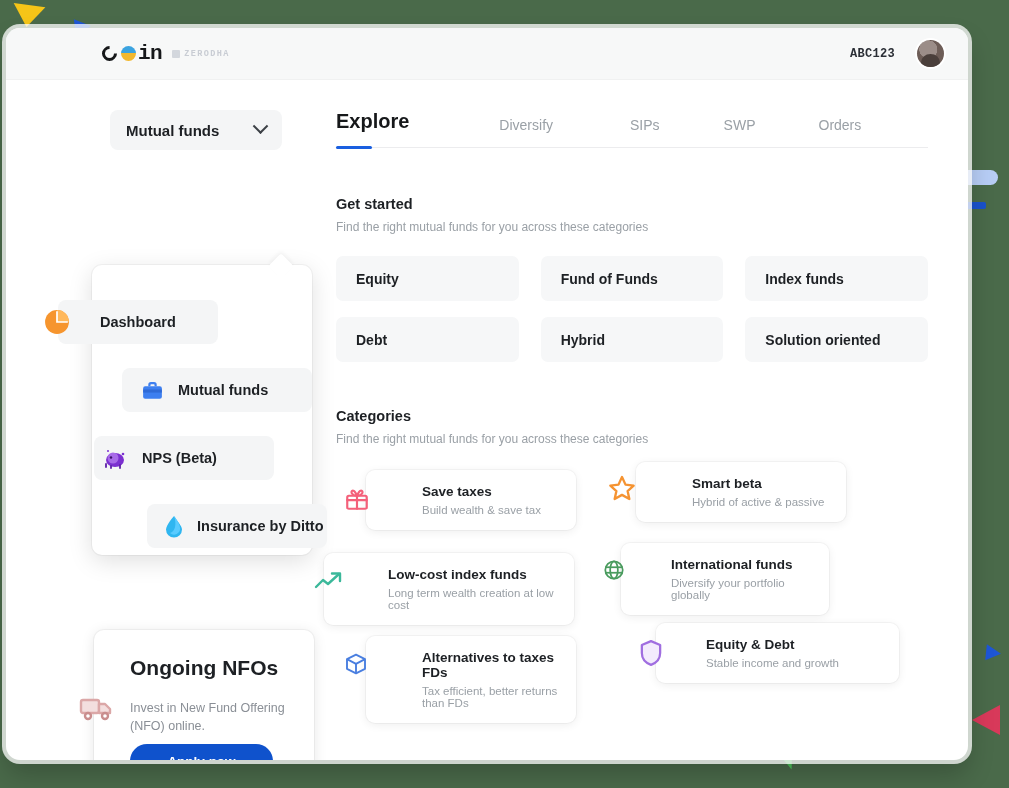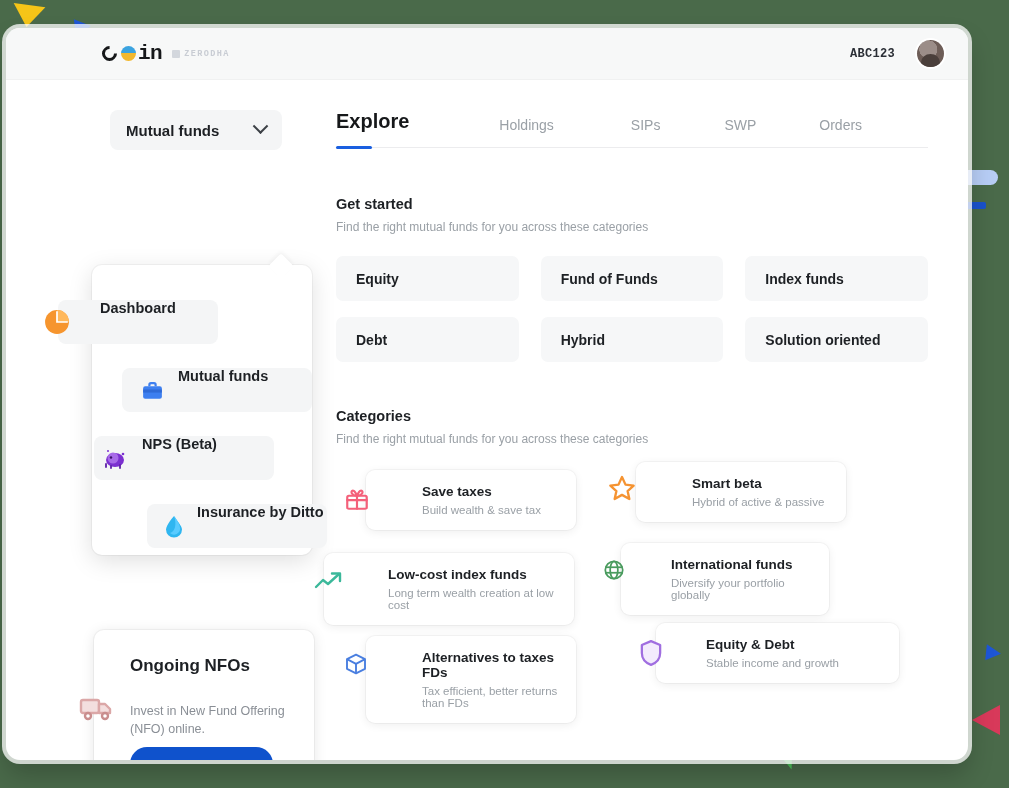--- a/index.html
+++ b/index.html
@@ -123,39 +123,39 @@
     position: absolute; left: 86px; top: 155px; width: 220px; height: 290px;
     background: #fff; border-radius: 10px;
     box-shadow: 0 6px 24px rgba(0,0,0,.13), 0 0 0 1px rgba(0,0,0,.04);
   }
   .dd-panel .arrow {
     position: absolute; top: -8px; right: 22px; width: 18px; height: 18px;
     background: #fff; transform: rotate(45deg); border-radius: 3px;
     box-shadow: -2px -2px 4px rgba(0,0,0,.04);
   }
   .menu-item {
-    position: absolute; display: flex; align-items: flex-start; gap: 14px;
+    position: absolute; display: flex; align-items: center; gap: 14px;
     height: 44px; border-radius: 8px; background: #f4f5f6;
     padding: 0 16px; cursor: pointer;
   }
   .menu-item .mi-label { font-size: 14.5px; font-weight: 700; color: #1d2024; white-space: nowrap; }
   .mi-dashboard { left: -34px; top: 35px; width: 160px; padding-left: 42px; }
   .mi-mf        { left: 30px;  top: 103px; width: 190px; padding-left: 56px; }
   .mi-nps       { left: 2px;   top: 171px; width: 180px; padding-left: 48px; }
   .mi-ditto     { left: 55px;  top: 239px; width: 180px; padding-left: 50px; }
   .mi-icon { position: absolute; }
 
   
   .nfo-card {
     position: absolute; left: 88px; top: 520px; width: 220px; height: 188px;
     background: #fff; border-radius: 10px;
     box-shadow: 0 2px 14px rgba(0,0,0,.10), 0 0 0 1px rgba(0,0,0,.04);
     padding: 26px 24px 0 36px;
   }
-  .nfo-title { font-size: 17px; font-weight: 700; color: #1d2024; margin-bottom: 26px; }
+  .nfo-title { font-size: 21px; font-weight: 700; color: #1d2024; margin-bottom: 19px; }
   .nfo-desc { font-size: 12.5px; line-height: 1.45; color: #8a8f96; }
   .nfo-btn {
     margin-top: 9px; width: 143px; height: 34px; border-radius: 17px;
     background: #0f52cc; color: #fff; font-size: 13.5px; font-weight: 700;
     display: flex; align-items: center; justify-content: center; cursor: pointer;
     border: none; font-family: "Liberation Sans", sans-serif;
   }
   .nfo-truck { position: absolute; left: -16px; top: 62px; }
 
   
@@ -303,21 +303,21 @@
           <div class="nfo-desc">Invest in New Fund Offering (NFO) online.</div>
           <button class="nfo-btn">Apply now</button>
         </div>
       </div>
 
       <div class="right-col">
 
         <div class="tabs">
           <div class="tab active">Explore</div>
           <div class="tab-sp-1"></div>
-          <div class="tab">Holdings</div>
+          <div class="tab">Diversify</div>
           <div class="tab-sp-2"></div>
           <div class="tab">SIPs</div>
           <div class="tab-sp-3"></div>
           <div class="tab">SWP</div>
           <div class="tab-sp-4"></div>
           <div class="tab">Orders</div>
         </div>
 
         <div style="margin-top:48px;">
           <div class="sec-title">Get started</div>

